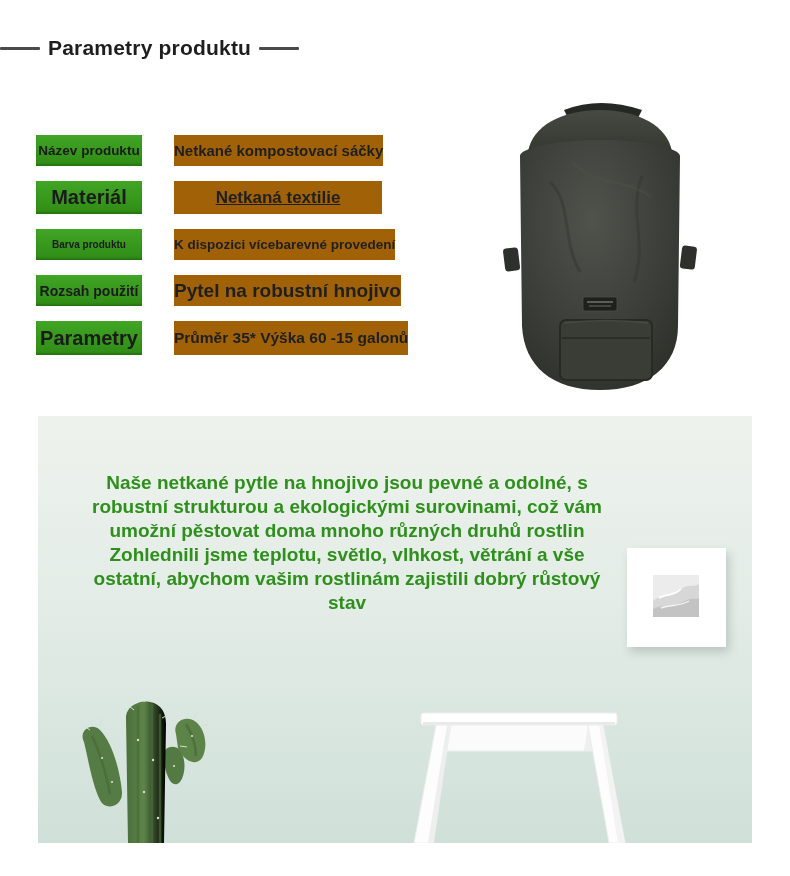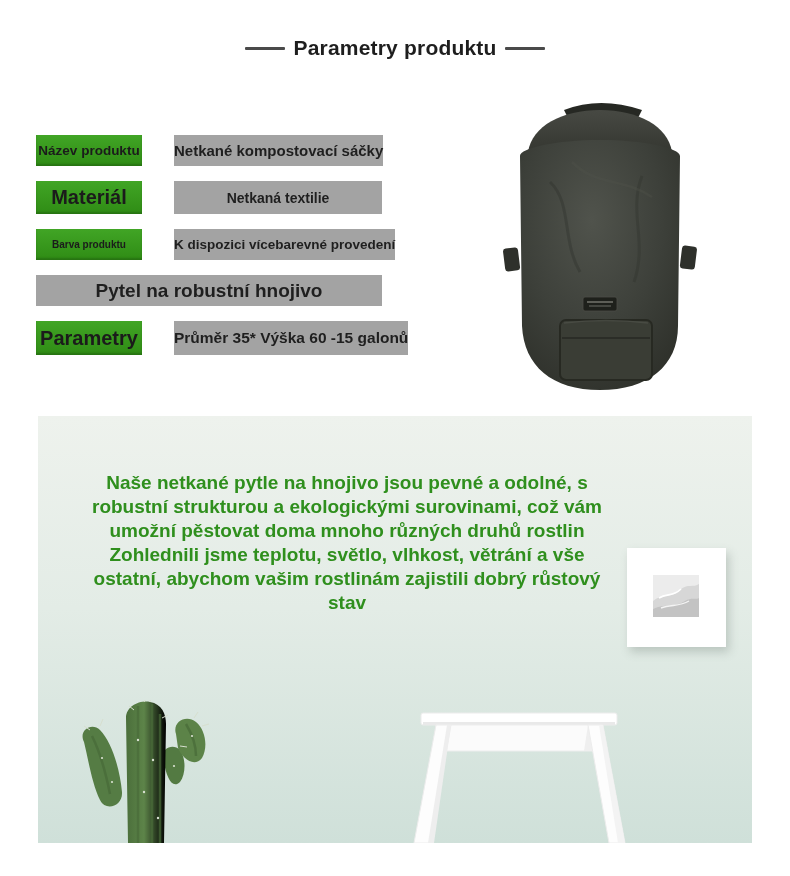--- a/index.html
+++ b/index.html
@@ -5,44 +5,44 @@
   html,body{margin:0;padding:0;background:#ffffff;}
   body{
     width:790px;height:876px;position:relative;overflow:hidden;
     font-family:"Liberation Sans","DejaVu Sans",sans-serif;
   }
   .canvas{position:absolute;inset:0;background:#ffffff;}
 
   
   .title-row{
     position:absolute;top:36px;left:0;width:100%;
-    display:flex;align-items:center;justify-content:center;gap:8px;
+    display:flex;align-items:center;gap:8px;
   }
   .title-dash{width:40px;height:3px;background:#4a4a4a;border-radius:1px;}
   .page-title{
     font-size:21px;font-weight:bold;color:#1e1e1e;letter-spacing:0.2px;
   }
 
   
   .spec-table{position:absolute;left:36px;top:135px;width:346px;}
   .spec-row{display:flex;height:31px;margin-bottom:15px;gap:32px;}
   .spec-label{
     width:106px;flex:0 0 106px;display:flex;align-items:center;justify-content:center;
     background:linear-gradient(180deg,#41a525 0%,#2f8c15 100%);
     color:#1b1b1b;font-weight:bold;box-shadow:inset 0 -2px 2px rgba(0,0,0,0.18);
   }
   .spec-value{
     flex:1;display:flex;align-items:center;justify-content:center;
-    background:#a3a3a3;color:#1f1f1f;font-weight:bold;white-space:nowrap;
+    background:#a16207;color:#1f1f1f;font-weight:bold;white-space:nowrap;
   }
   .spec-row:nth-child(1) .spec-label{font-size:13.5px;}
   .spec-row:nth-child(1) .spec-value{font-size:15px;}
   .spec-row:nth-child(2) .spec-label{font-size:20px;height:33px;}
   .spec-row:nth-child(2){height:33px;}
-  .spec-row:nth-child(2) .spec-value{font-size:14px;}
+  .spec-row:nth-child(2) .spec-value{font-size:17px;text-decoration:underline;}
   .spec-row:nth-child(3) .spec-label{font-size:10px;}
   .spec-row:nth-child(3) .spec-value{font-size:13.5px;}
   .spec-row:nth-child(4) .spec-label{font-size:14px;}
   .spec-row:nth-child(4) .spec-value{font-size:19px;}
   .spec-row:nth-child(5) .spec-label{font-size:20px;height:34px;}
   .spec-row:nth-child(5){height:34px;}
   .spec-row:nth-child(5) .spec-value{font-size:15.5px;}
 
   
   .product-photo{position:absolute;left:502px;top:92px;width:196px;height:308px;}
@@ -85,20 +85,21 @@
     </div>
     <div class="spec-row">
       <div class="spec-label">Materiál</div>
       <div class="spec-value">Netkaná textilie</div>
     </div>
     <div class="spec-row">
       <div class="spec-label">Barva produktu</div>
       <div class="spec-value">K dispozici vícebarevné provedení</div>
     </div>
     <div class="spec-row">
+      <div class="spec-label">Rozsah použití</div>
       <div class="spec-value">Pytel na robustní hnojivo</div>
     </div>
     <div class="spec-row">
       <div class="spec-label">Parametry</div>
       <div class="spec-value">Průměr 35* Výška 60 -15 galonů</div>
     </div>
   </div>
 
   <div class="product-photo">
     <svg width="196" height="308" viewBox="0 0 196 308" xmlns="http://www.w3.org/2000/svg">

